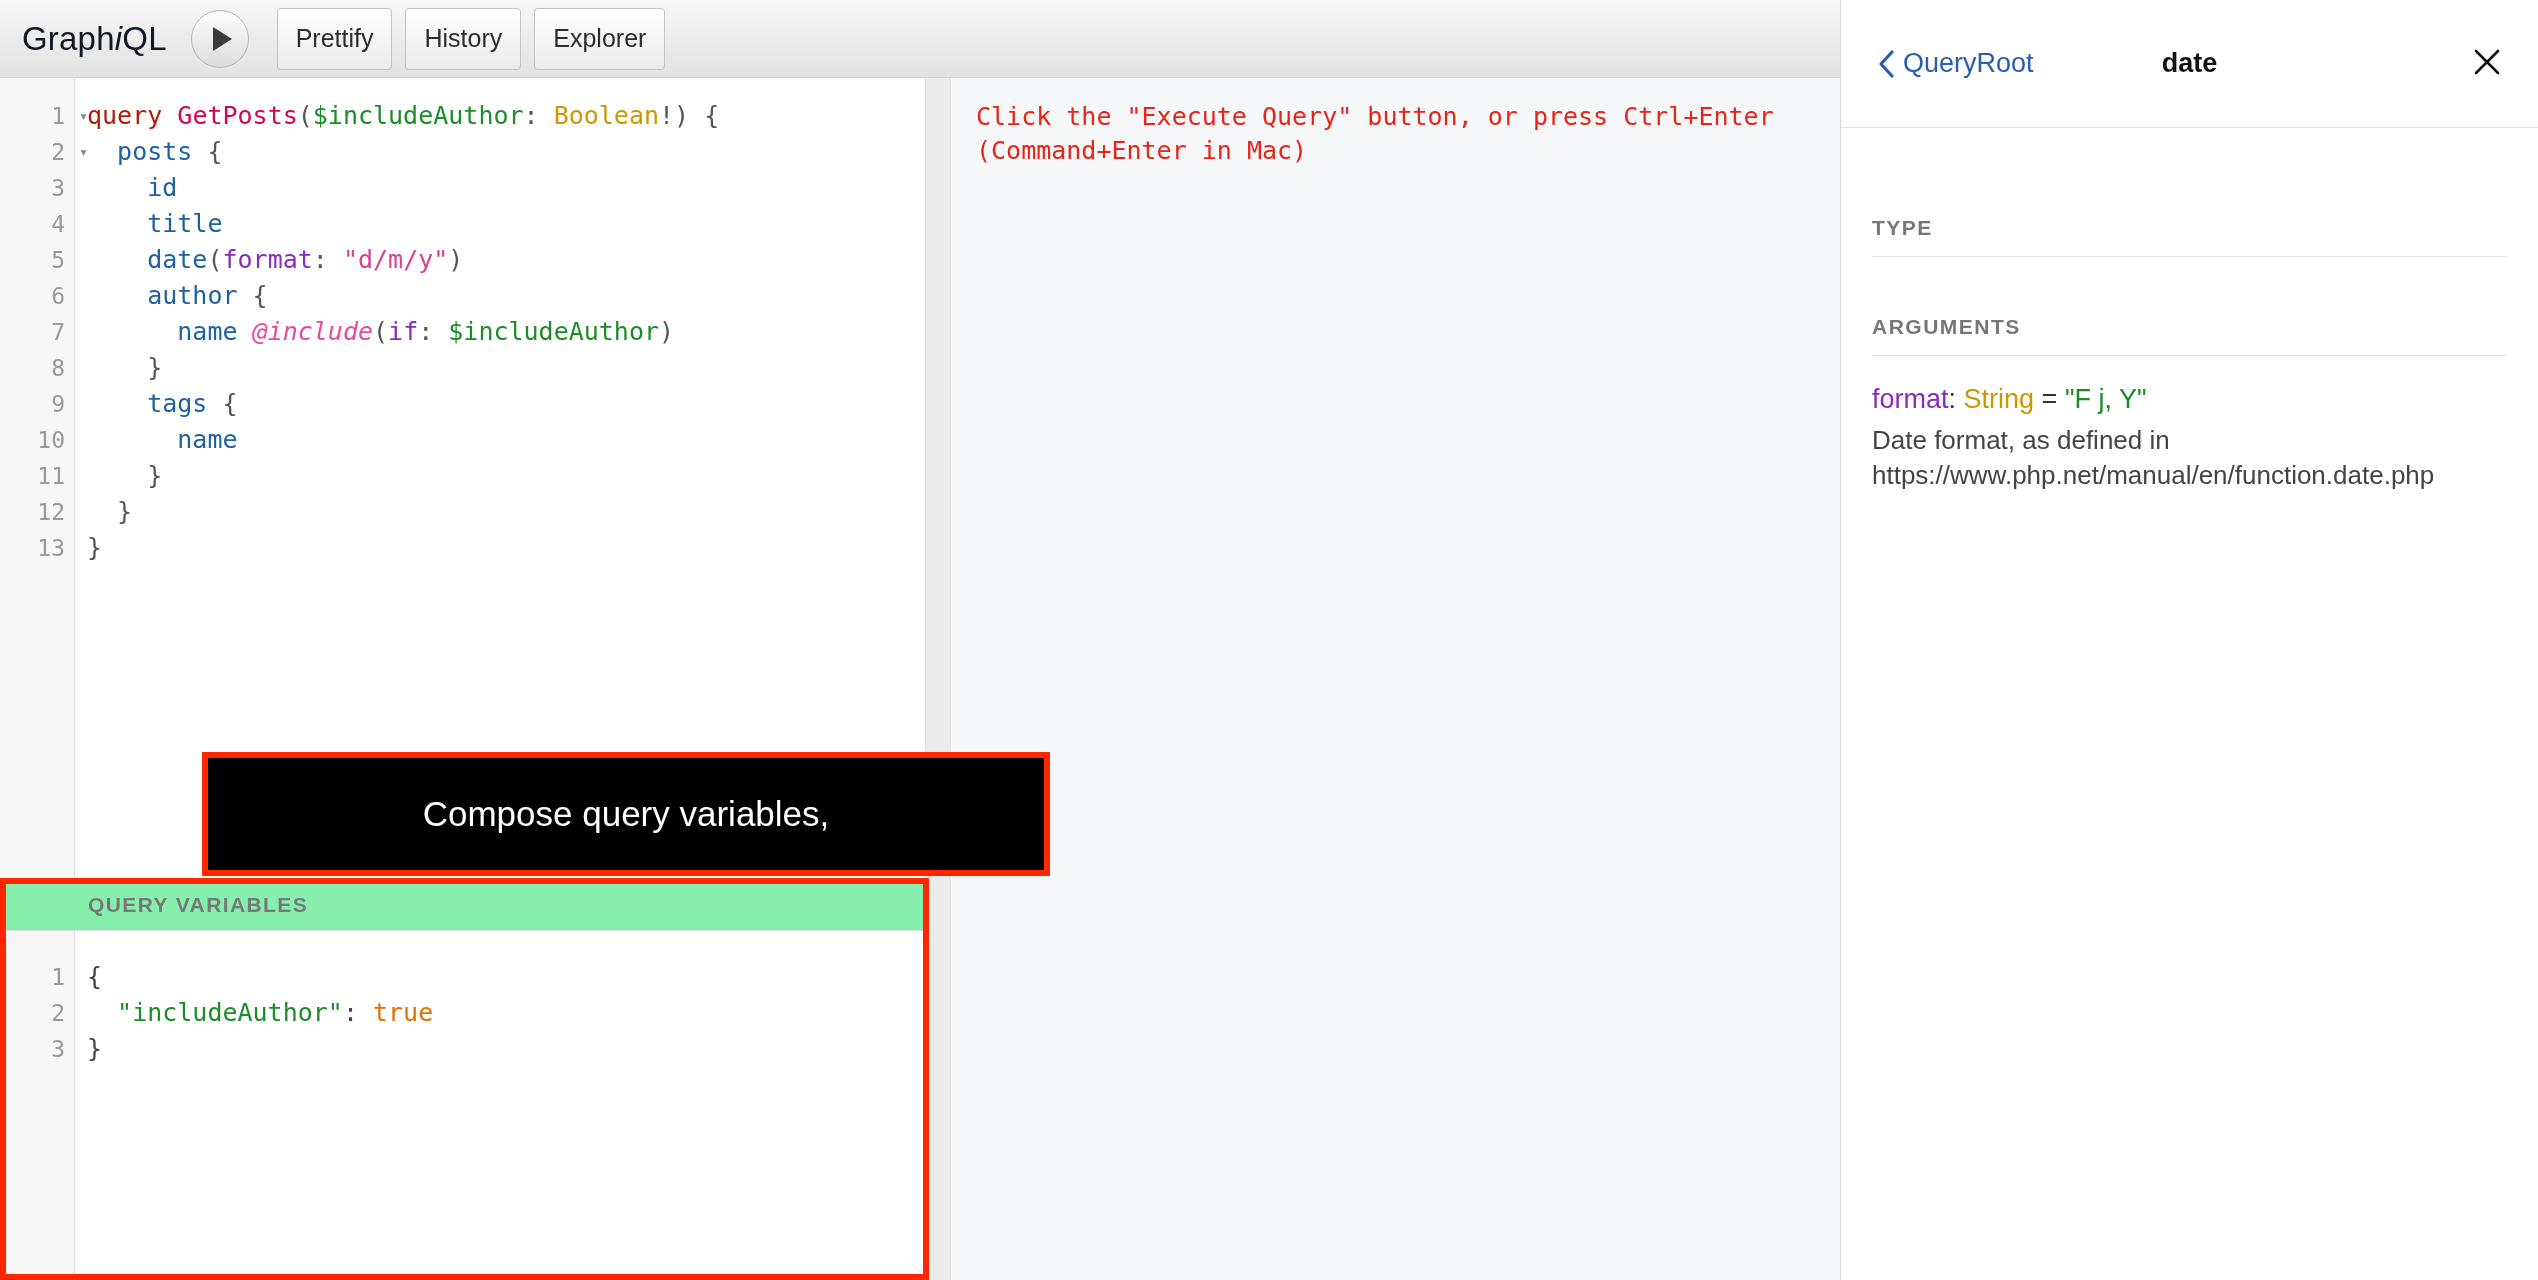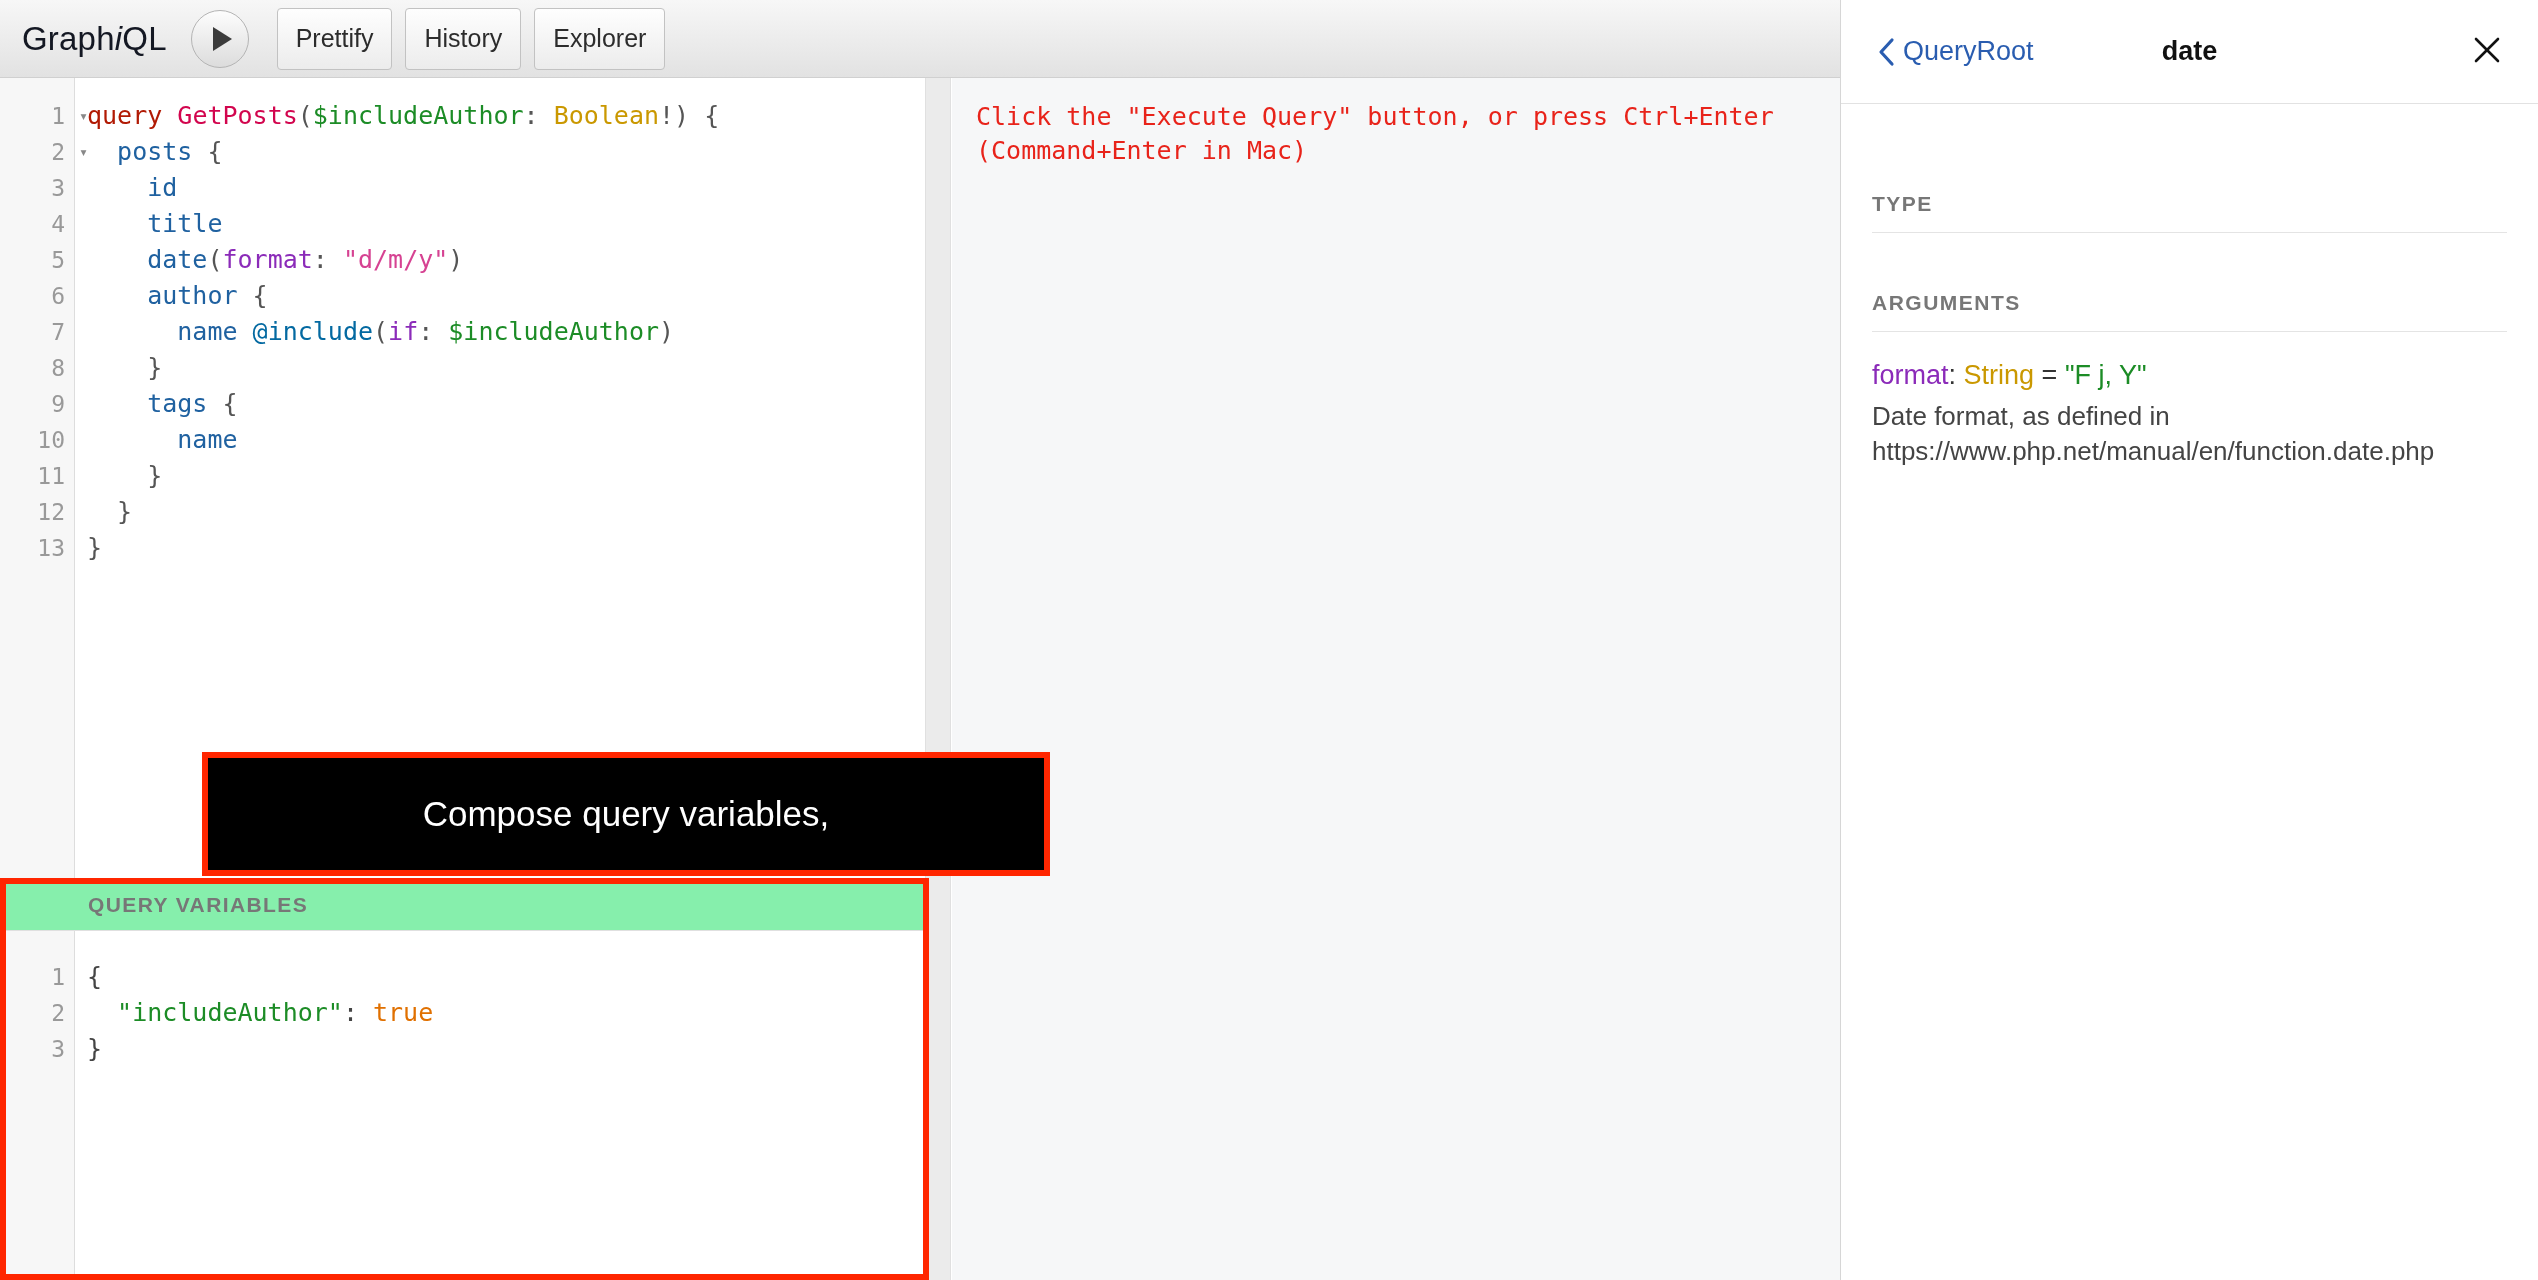--- a/index.html
+++ b/index.html
@@ -105,21 +105,21 @@
 
   
   .t-kw     { color: #b11a04; }
   .t-def    { color: #d2054e; }
   .t-var    { color: #1c8c26; }
   .t-type   { color: #ca9800; }
   .t-prop   { color: #1f61a0; }
   .t-attr   { color: #8b2bb9; }
   .t-str    { color: #d64292; }
   .t-punc   { color: #555; }
-  .t-meta   { color: #0369a1; }
+  .t-meta   { color: #ec4899; font-style: italic; }
   
   .j-str    { color: #1c8c26; }
   .j-atom   { color: #e07000; }
   .j-punc   { color: #444; }
 
   
   .vars-pane {
     position: absolute; left: 0; top: 878px;
     width: 925px; height: 402px;
     background: #fff;
@@ -162,21 +162,21 @@
   }
 
   
   .docs {
     position: absolute; left: 1840px; top: 0;
     width: 698px; height: 1280px;
     background: #fff;
     border-left: 1px solid #d6d6d6;
   }
   .docs-head {
-    height: 104px; display: flex; align-items: center;
+    height: 128px; display: flex; align-items: center;
     border-bottom: 1px solid #e2e2e2;
     padding: 0 36px; position: relative;
   }
   .docs-back {
     display: flex; align-items: center;
     color: #2a5db0; font-size: 27px; cursor: pointer;
   }
   .docs-back .chev {
     font-size: 31px; margin-right: 8px; font-weight: 500;
   }

